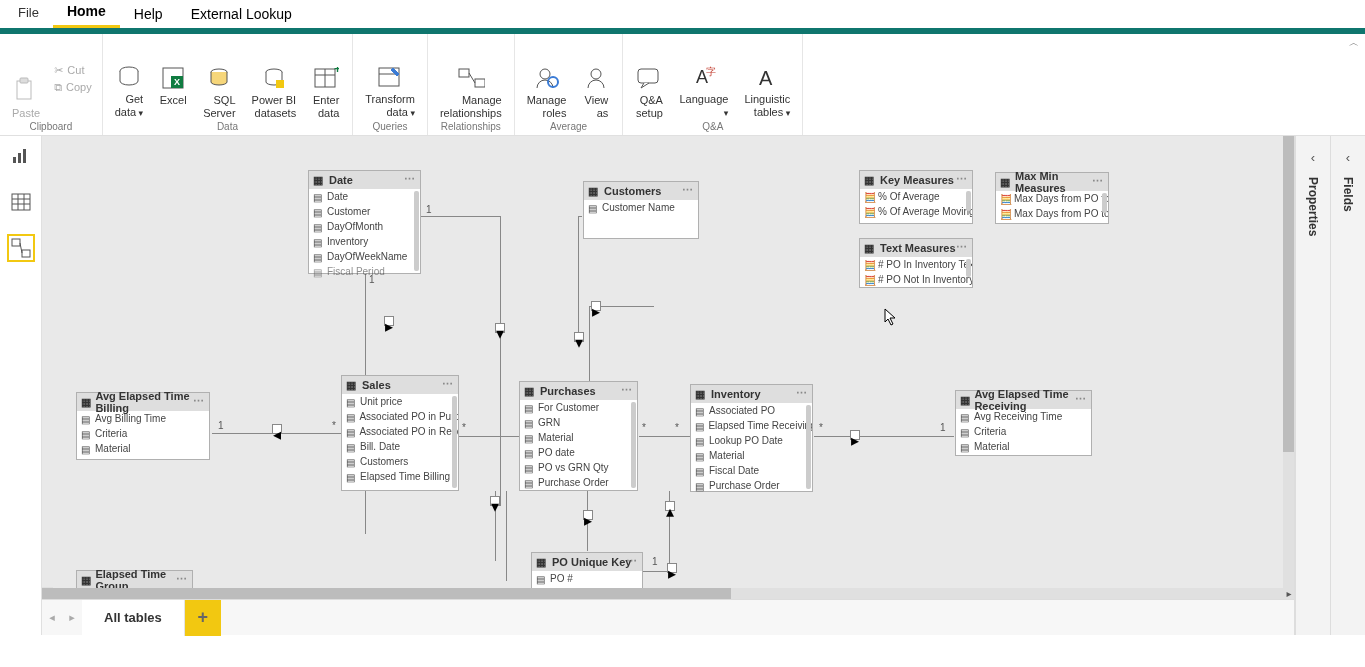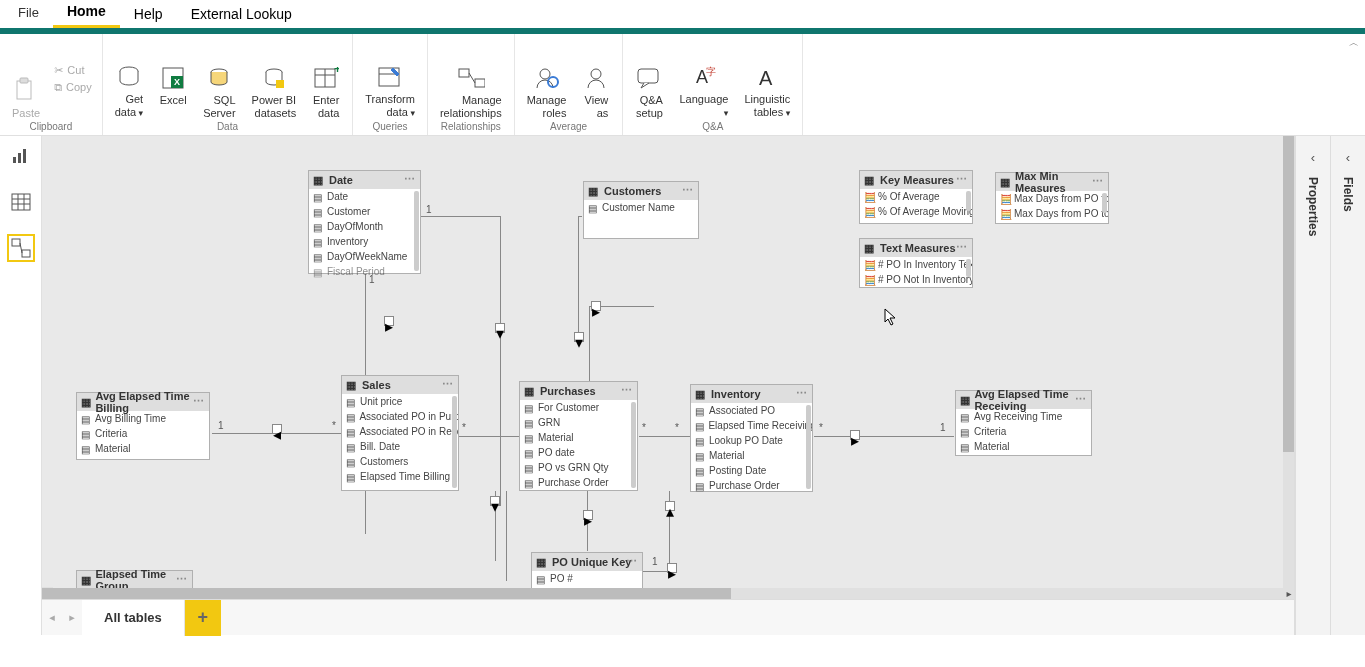--- a/index.html
+++ b/index.html
@@ -540,21 +540,21 @@
           <div class="col">
               <span class="colico">▤</span>
               <span>Lookup PO Date</span>
             </div>
           <div class="col">
               <span class="colico">▤</span>
               <span>Material</span>
             </div>
           <div class="col">
               <span class="colico">▤</span>
-              <span>Posting Date</span>
+              <span>Fiscal Date</span>
             </div>
           <div class="col">
               <span class="colico">▤</span>
               <span>Purchase Order</span>
             </div>
         </div>
         <div class="colscroll"></div>
       </div>
 
       <div class="table" style="left:913px; top:254px; width:137px; height:66px;">

